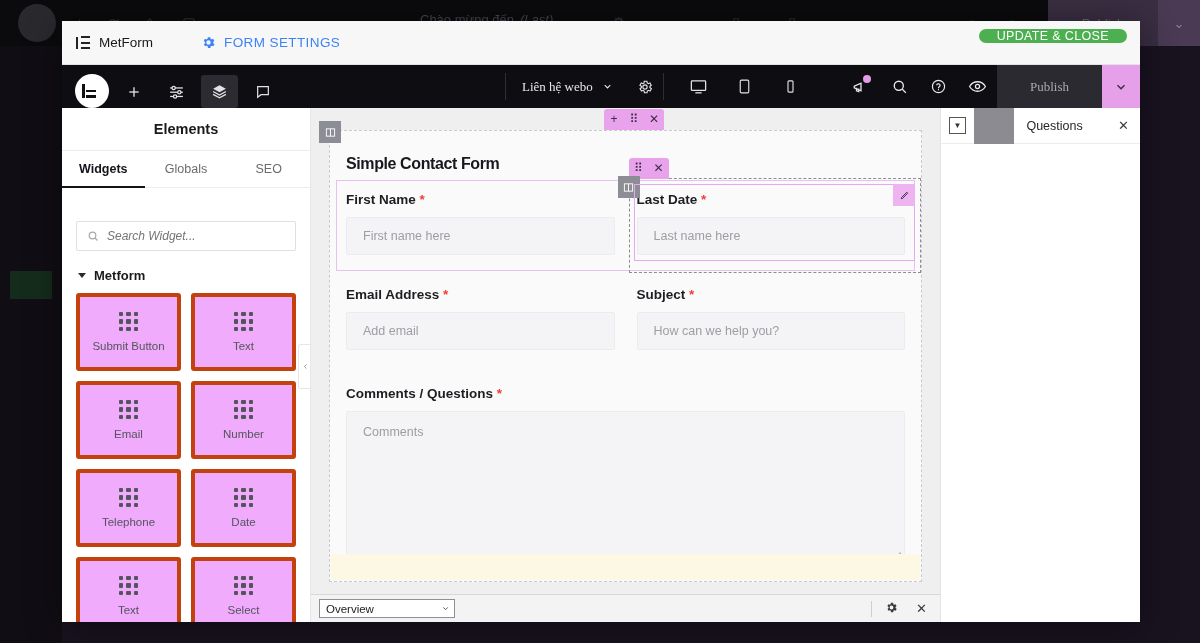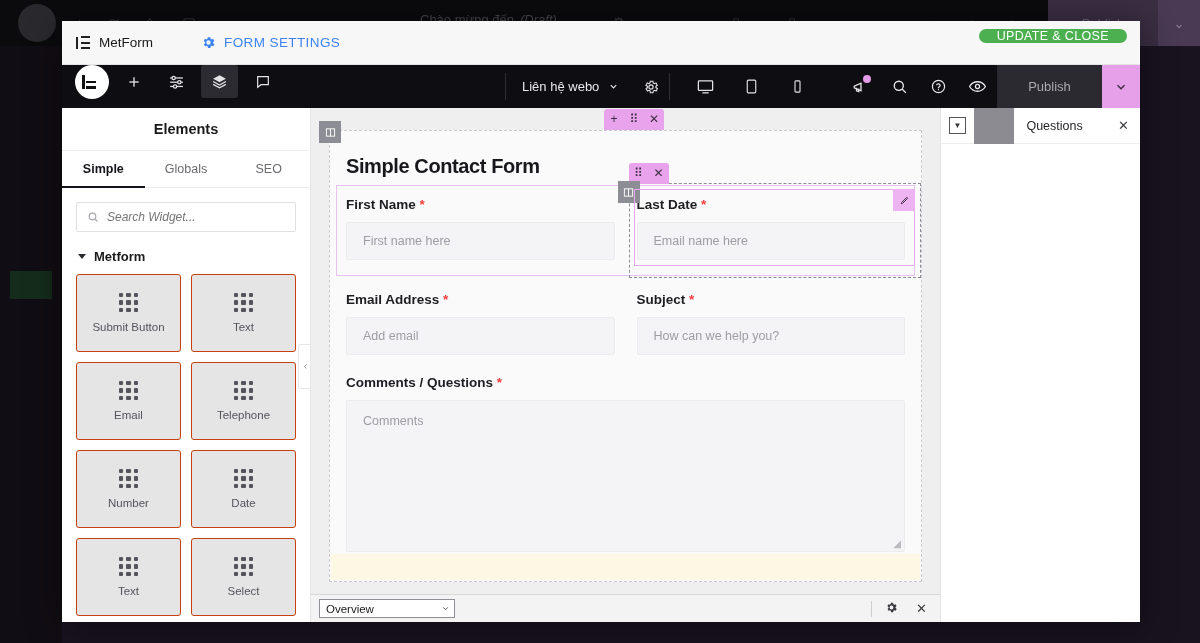--- a/index.html
+++ b/index.html
@@ -95,22 +95,23 @@
   .mf-settings-label { font-size: 13.5px; letter-spacing: .4px; }
   .mf-update-btn {
     position: absolute; right: 13px; top: 8px; height: 14px; padding: 4px 18px;
     background: #4caf50; color: #fff; border-radius: 15px; border: 0;
     font-size: 12.5px; font-family: "Liberation Sans", sans-serif;
     letter-spacing: .35px; cursor: pointer; display: flex; align-items: center;
   }
 
   
   .el-topbar {
-    height: 43px; background: #0e0e12; display: flex; align-items: flex-start;
+    height: 43px; background: #0e0e12; display: flex; align-items: flex-end;
     position: relative;
+    font-family: Liberation Serif, serif;
   }
   .el-logo {
     width: 34px; height: 34px; border-radius: 50%; background: #fff;
     margin-left: 13px; display: flex; align-items: center; justify-content: center;
     position: relative;
   }
   .el-logo i { position: absolute; background: #111; height: 2.5px; width: 10px; left: 11px; }
   .el-logo i:nth-child(1) { top: 10px; }
   .el-logo i:nth-child(2) { top: 15.5px; }
   .el-logo i:nth-child(3) { top: 21px; }
@@ -177,43 +178,43 @@
   .panel-tabs { display: flex; border-bottom: 1px solid #ededed; }
   .panel-tab {
     flex: 1; text-align: center; font-size: 12.5px; color: #6b6b70;
     padding: 11px 0 10px; cursor: pointer; border-bottom: 2px solid transparent;
     margin-bottom: -1px;
   }
   .panel-tab.active { color: #14141a; font-weight: bold; border-bottom-color: #14141a; }
   .search-wrap { padding: 14px 14px 0; }
   .search-box {
     height: 30px; border: 1px solid #e0e0e0; border-radius: 2px;
-    display: flex; align-items: center; gap: 8px; padding: 0 10px;
+    display: flex; align-items: center; gap: 8px; padding: 0 10px; margin-top: 19px;
   }
   .search-box input {
     border: 0; outline: 0; flex: 1; font-size: 12px; font-style: italic;
     color: #9a9aa0; font-family: "Liberation Sans", sans-serif;
     background: transparent;
   }
   .cat-row {
     display: flex; align-items: center; gap: 8px; padding: 17px 16px 10px;
     cursor: pointer;
   }
   .cat-caret {
     width: 0; height: 0; border-left: 4.5px solid transparent;
     border-right: 4.5px solid transparent; border-top: 5.5px solid #2a2a2e;
   }
   .cat-label { font-size: 13px; font-weight: bold; color: #1a1a1a; }
   .widget-grid {
     display: grid; grid-template-columns: 1fr 1fr; gap: 10px;
     padding: 0 14px;
   }
   .widget-card {
-    height: 78px; border: 1px solid #c2410c; border-radius: 3px;
-    background: #e5e5e5; display: flex; flex-direction: column;
+    height: 78px; border: 4px solid #c2410c; border-radius: 3px;
+    background: #f0abfc; display: flex; flex-direction: column;
     align-items: center; justify-content: center; gap: 9px; cursor: pointer;
   }
   .dots-icon {
     width: 19px; height: 19px; display: grid;
     grid-template-columns: repeat(3, 1fr); grid-template-rows: repeat(3, 1fr);
     gap: 3px;
   }
   .dots-icon span { background: #54545c; border-radius: 1px; }
   .widget-label { font-size: 11.5px; color: #54545c; }
   .panel-collapse {
@@ -240,21 +241,21 @@
     width: 20px; text-align: center; font-size: 12px; cursor: pointer;
     line-height: 21px;
   }
   .col-handle {
     position: absolute; width: 22px; height: 22px; background: #8d8d95;
     display: flex; align-items: center; justify-content: center; cursor: pointer;
   }
   .col-handle svg { display: block; }
   .form-inner { padding: 24px 16px 0 16px; position: relative; }
   .form-heading {
-    font-size: 20px; font-weight: bold; color: #17171c; letter-spacing: -.4px;
+    font-size: 16px; font-weight: bold; color: #17171c; letter-spacing: -.4px;
     margin-bottom: 19px;
   }
   .row { display: flex; gap: 22px; position: relative; }
   .field { flex: 1; position: relative; padding-bottom: 16px; }
   .field-label {
     font-size: 13.5px; font-weight: bold; color: #1d1d22; margin-bottom: 10px;
   }
   .req { color: #f03d3d; font-weight: bold; }
   .field-input {
     height: 38px; background: #f4f4f6; border: 1px solid #ececee;
@@ -363,21 +364,21 @@
 <body>
 
 <div class="bg-root">
   <div class="bg-topbar">
     <div class="bg-logo"></div>
     <div class="bg-icon" style="left:72px">＋</div>
     <div class="bg-icon" style="left:108px">≋</div>
     <div class="bg-icon" style="left:144px">◇</div>
     <div class="bg-icon" style="left:182px">▢</div>
     <div class="bg-title">Chào mừng đến</div>
-    <div class="bg-draft">(Draft)</div>
+    <div class="bg-draft">(Last)</div>
     <div class="bg-icon" style="left:578px">⌄</div>
     <div class="bg-icon" style="left:612px">⚙</div>
     <div class="bg-icon" style="left:676px">▭</div>
     <div class="bg-icon" style="left:732px">▯</div>
     <div class="bg-icon" style="left:788px">▯</div>
     <div class="bg-icon" style="left:928px">◂</div>
     <div class="bg-icon" style="left:968px">○</div>
     <div class="bg-icon" style="left:1008px">○</div>
     <div class="bg-publishwrap">
       <div class="bg-publish">Publish</div>
@@ -520,21 +521,21 @@
         </svg>
       </div>
     </div>
   </div>
 
   <div class="mf-body">
 
     <div class="panel">
       <div class="panel-title">Elements</div>
       <div class="panel-tabs">
-        <div class="panel-tab active">Simple</div>
+        <div class="panel-tab active">Widgets</div>
         <div class="panel-tab">Globals</div>
         <div class="panel-tab">SEO</div>
       </div>
       <div class="search-wrap">
         <div class="search-box">
           <svg width="12" height="12" viewBox="0 0 24 24" stroke="#a9a9b0" stroke-width="2.4" fill="none">
             <circle cx="11" cy="11" r="6.6"></circle>
               <line x1="16" y1="16" x2="21" y2="21"></line>
           </svg>
           <input type="text" placeholder="Search Widget..." style="">
@@ -592,35 +593,35 @@
               <span></span>
               <span></span>
               <span></span>
               <span></span>
               <span></span>
               <span></span>
               <span></span>
               <span></span>
               <span></span>
             </span>
-          <span class="widget-label">Telephone</span>
+          <span class="widget-label">Number</span>
         </div>
         <div class="widget-card">
           <span class="dots-icon">
               <span></span>
               <span></span>
               <span></span>
               <span></span>
               <span></span>
               <span></span>
               <span></span>
               <span></span>
               <span></span>
             </span>
-          <span class="widget-label">Number</span>
+          <span class="widget-label">Telephone</span>
         </div>
         <div class="widget-card">
           <span class="dots-icon">
               <span></span>
               <span></span>
               <span></span>
               <span></span>
               <span></span>
               <span></span>
               <span></span>
@@ -711,42 +712,42 @@
               <div class="sel-widget-box"></div>
               <div class="edit-badge" style="right:-10px; top:-8px;">
                 <svg width="11" height="11" viewBox="0 0 24 24" fill="none" stroke="#33243a" stroke-width="2">
                   <path d="M5 19l2.5-.6L19 7l-2-2L5.6 16.5 5 19z"></path>
                 </svg>
               </div>
               <div class="field-label">
                 <span>Last Date</span>
                 <span class="req">*</span>
               </div>
-              <div class="field-input">Email name here</div>
+              <div class="field-input">Last name here</div>
             </div>
           </div>
 
           <div class="row" style="margin-top:16px">
             <div class="field">
               <div class="field-label">
                 <span>Email Address</span>
                 <span class="req">*</span>
               </div>
               <div class="field-input">Add email</div>
             </div>
             <div class="field">
               <div class="field-label">
                 <span>Subject</span>
                 <span class="req">*</span>
               </div>
               <div class="field-input">How can we help you?</div>
             </div>
           </div>
 
-          <div class="row" style="margin-top:4px">
+          <div class="row" style="margin-top:20px">
             <div class="field">
               <div class="field-label">
                 <span>Comments / Questions</span>
                 <span class="req">*</span>
               </div>
               <div class="field-textarea">
                 <span>Comments</span>
                 <span class="resize-grip">◢</span>
               </div>
             </div>

